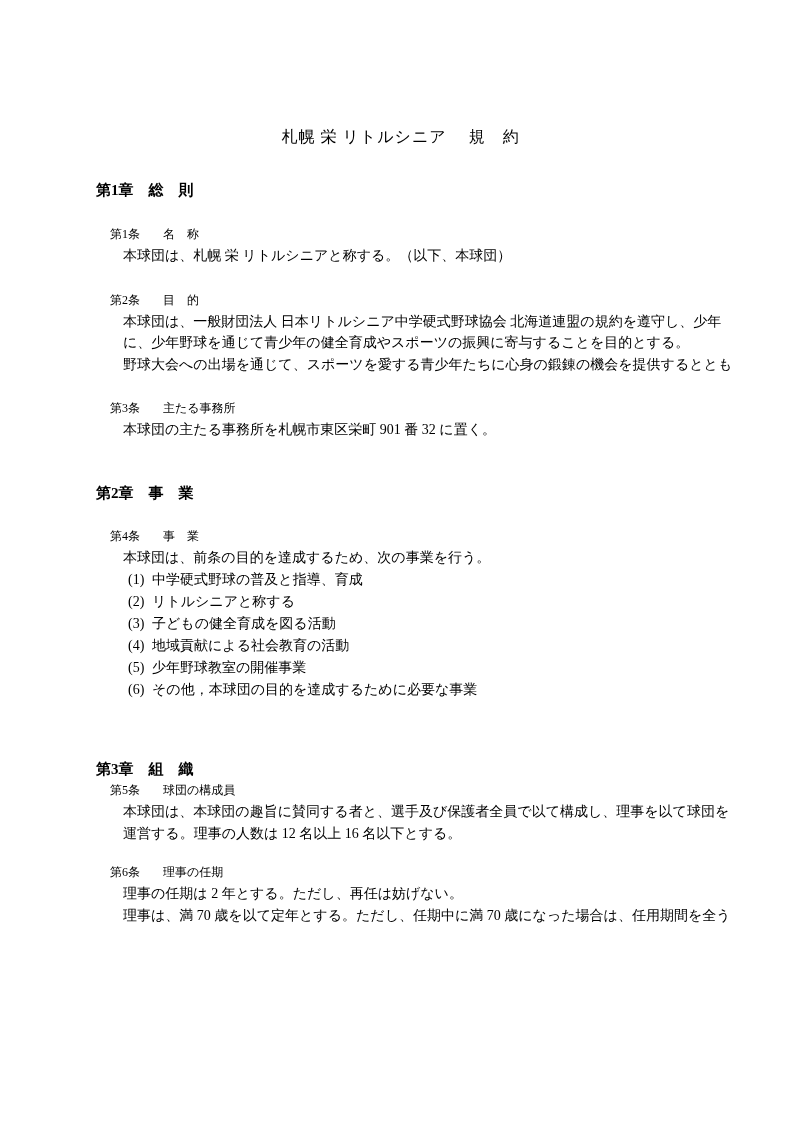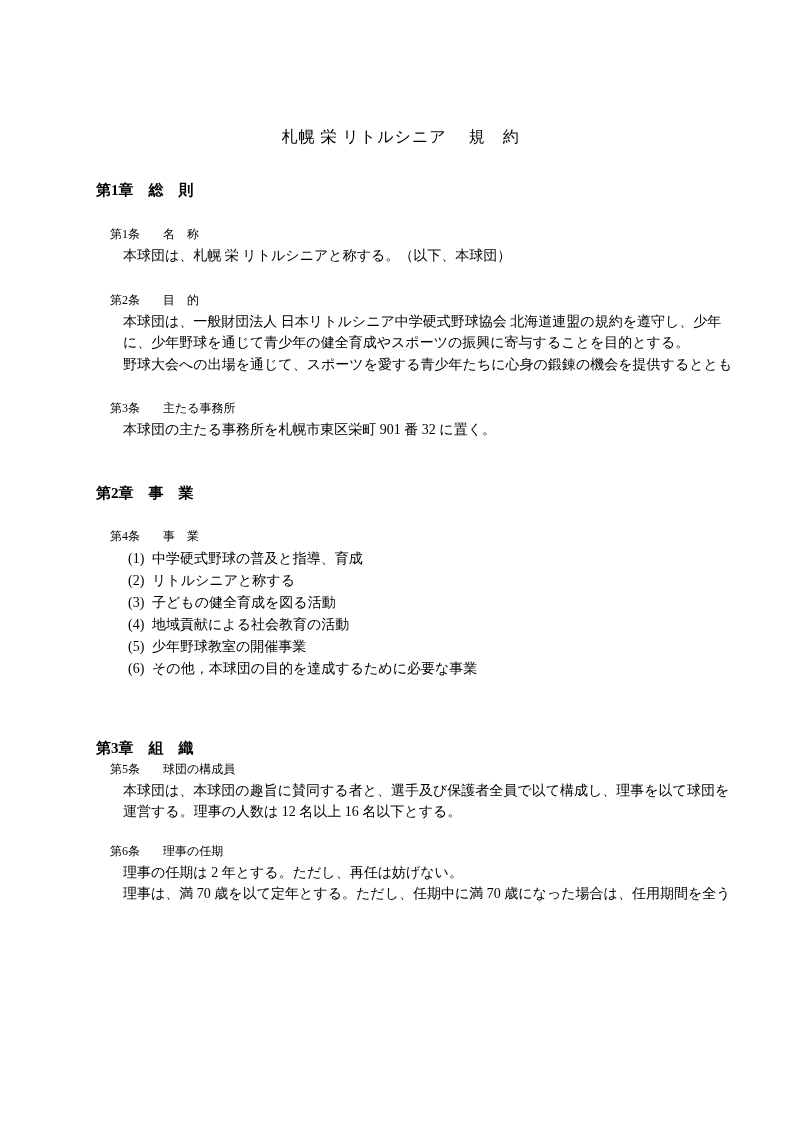--- a/index.html
+++ b/index.html
@@ -109,20 +109,23 @@
     </div>
   </section>
 
   <section>
     <h2 class="chapter-heading" style="margin-top:42px;">第2章　事　業</h2>
 
     <div class="article" style="margin-top:22px;">
       <div class="art-head">
         <span class="art-num">第4条</span><span>事　業</span>
       </div>
+      <div class="art-body">
+        <div class="line">本球団は、前条の目的を達成するため、次の事業を行う。</div>
+      </div>
       <div class="art-list">
         <div class="list-item">
           <span class="li-num">(1)</span><span>中学硬式野球の普及と指導、育成</span>
         </div>
         <div class="list-item">
           <span class="li-num">(2)</span><span>リトルシニアと称する</span>
         </div>
         <div class="list-item">
           <span class="li-num">(3)</span><span>子どもの健全育成を図る活動</span>
         </div>

